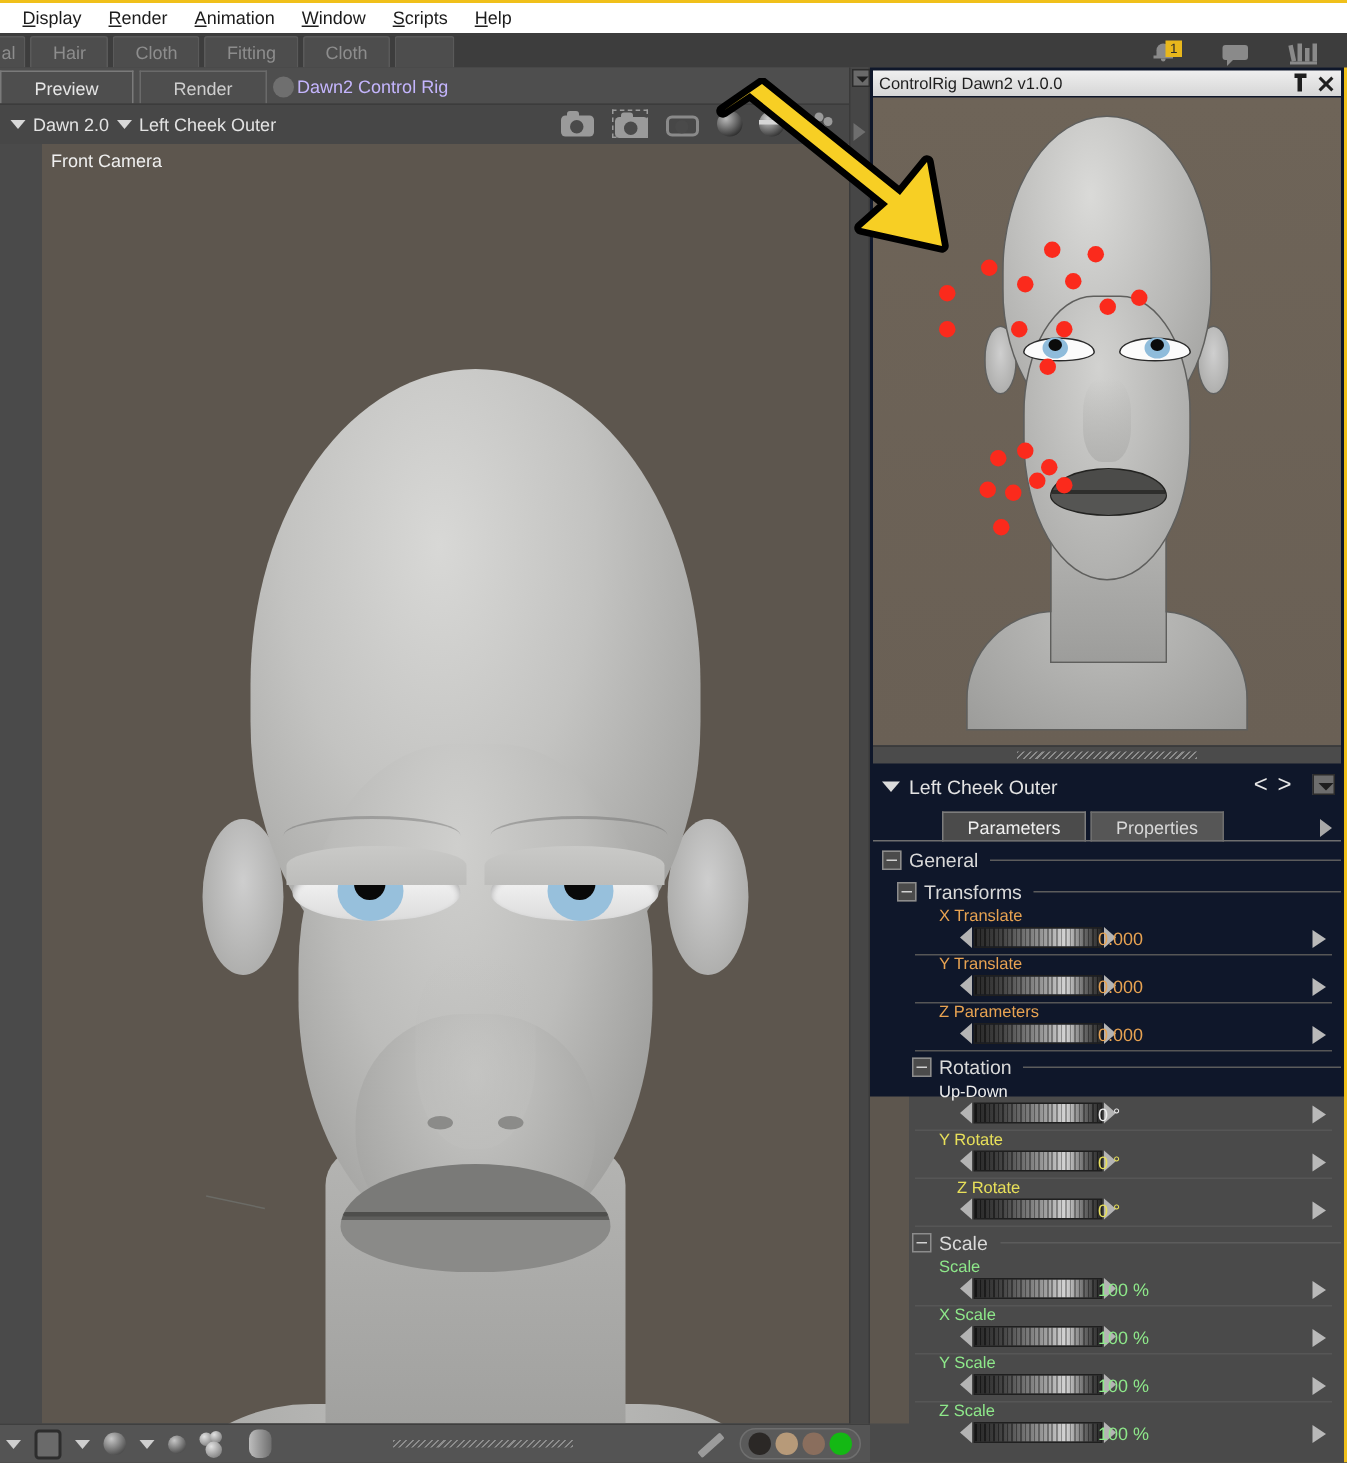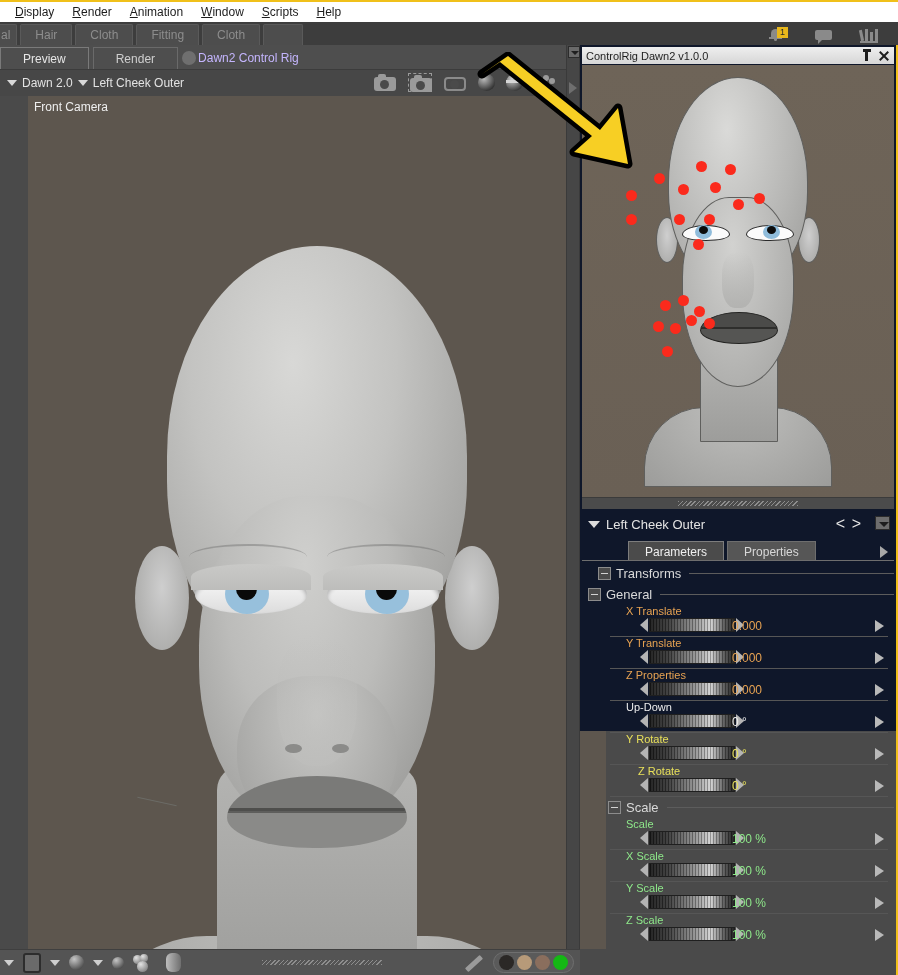--- a/index.html
+++ b/index.html
@@ -520,61 +520,66 @@
     </div>
 
     <div class="ptabs">
       <div class="ptab active">Parameters</div>
       <div class="ptab">Properties</div>
       <span class="tri"></span>
     </div>
     <div class="ptab-underline"></div>
 
     <div class="plist" id="plist">
+        <div class="grp ind1">
+          <span class="box"></span>
+          <span>General</span>
+          <span class="rule"></span>
+        </div>
         <div class="grp ind2">
           <span class="box"></span>
           <span>Transforms</span>
           <span class="rule"></span>
         </div>
-        <div class="grp ind1">
+        <div class="prow ind">
+          <div class="plabel c-orange" style="left: 44px;">X Translate</div>
+          <div class="slider" style="left: 58px;">
+            <span class="sl-l"></span>
+            <span class="sl-track"></span>
+            <span class="sl-r"></span>
+          </div>
+          <div class="pval c-orange">0.000</div>
+          <span class="exp"></span>
+          <span class="rule"></span>
+        </div>
+        <div class="prow ind">
+          <div class="plabel c-orange" style="left: 44px;">Y Translate</div>
+          <div class="slider" style="left: 58px;">
+            <span class="sl-l"></span>
+            <span class="sl-track"></span>
+            <span class="sl-r"></span>
+          </div>
+          <div class="pval c-orange">0.000</div>
+          <span class="exp"></span>
+          <span class="rule"></span>
+        </div>
+        <div class="prow ind">
+          <div class="plabel c-orange" style="left: 44px;">Z Parameters</div>
+          <div class="slider" style="left: 58px;">
+            <span class="sl-l"></span>
+            <span class="sl-track"></span>
+            <span class="sl-r"></span>
+          </div>
+          <div class="pval c-orange">0.000</div>
+          <span class="exp"></span>
+          <span class="rule"></span>
+        </div>
+        <div class="grp ind3">
           <span class="box"></span>
-          <span>General</span>
-          <span class="rule"></span>
-        </div>
-        <div class="prow ind">
-          <div class="plabel c-orange" style="left: 44px;">X Translate</div>
-          <div class="slider" style="left: 58px;">
-            <span class="sl-l"></span>
-            <span class="sl-track"></span>
-            <span class="sl-r"></span>
-          </div>
-          <div class="pval c-orange">0.000</div>
-          <span class="exp"></span>
-          <span class="rule"></span>
-        </div>
-        <div class="prow ind">
-          <div class="plabel c-orange" style="left: 44px;">Y Translate</div>
-          <div class="slider" style="left: 58px;">
-            <span class="sl-l"></span>
-            <span class="sl-track"></span>
-            <span class="sl-r"></span>
-          </div>
-          <div class="pval c-orange">0.000</div>
-          <span class="exp"></span>
-          <span class="rule"></span>
-        </div>
-        <div class="prow ind">
-          <div class="plabel c-orange" style="left: 44px;">Z Properties</div>
-          <div class="slider" style="left: 58px;">
-            <span class="sl-l"></span>
-            <span class="sl-track"></span>
-            <span class="sl-r"></span>
-          </div>
-          <div class="pval c-orange">0.000</div>
-          <span class="exp"></span>
+          <span>Rotation</span>
           <span class="rule"></span>
         </div>
         <div class="prow ind">
           <div class="plabel c-white" style="left: 44px;">Up-Down</div>
           <div class="slider" style="left: 58px;">
             <span class="sl-l"></span>
             <span class="sl-track"></span>
             <span class="sl-r"></span>
           </div>
           <div class="pval c-white">0 °</div>

